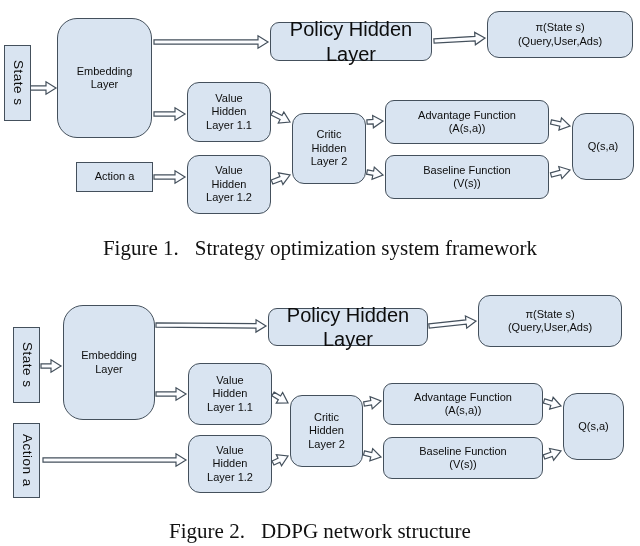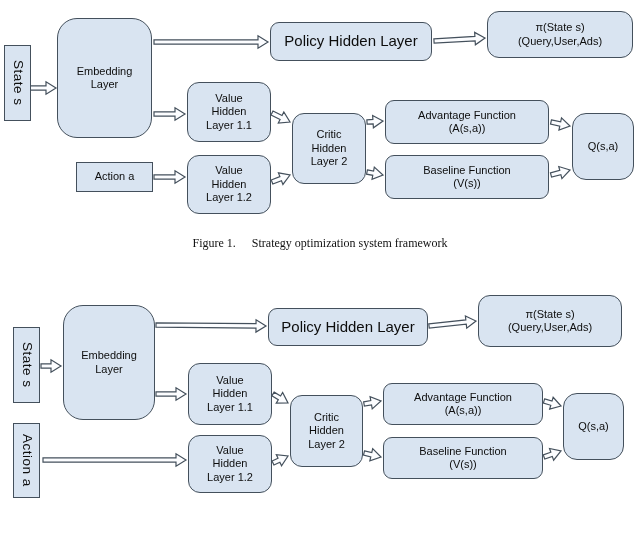--- a/index.html
+++ b/index.html
@@ -22,33 +22,33 @@
     text-align:center;
     white-space:pre-line;
     font-size:11px;line-height:1.22;
     box-sizing:border-box;
   }
   .vert{
     writing-mode:vertical-rl;
     font-size:13.5px;
     letter-spacing:0.5px;
   }
-  .policy{font-size:15px;}
+  .policy{font-size:20px;}
   .arrows{position:absolute;left:0;top:0;}
   .arrows polygon{
     fill:#fcfdff;
     stroke:var(--node-border,#44505c);
     stroke-width:1.2;
     stroke-linejoin:miter;
   }
   .caption{
     position:absolute;left:0;width:640px;
     text-align:center;
     font-family:"Liberation Serif", serif;
-    font-size:12px;
+    font-size:21px;
     color:#111;
   }
   .captext{margin-left:16px;}
 </style>
 </head>
 <body>
 
 <div class="fig" id="fig1">
   <svg class="arrows" width="640" height="273">
       <polygon points="0,-2.2 17,-2.2 17,-6.2 27,0 17,6.2 17,2.2 0,2.2" transform="translate(29,88) rotate(0)"></polygon>
@@ -141,13 +141,16 @@
 Layer 2</div>
 
   <div class="node" style="left:383px;top:110px;width:160px;height:42px;border-radius:9px;">Advantage Function
 (A(s,a))</div>
 
   <div class="node" style="left:383px;top:164px;width:160px;height:42px;border-radius:9px;">Baseline Function
 (V(s))</div>
 
   <div class="node" style="left:563px;top:120px;width:61px;height:67px;border-radius:14px;">Q(s,a)</div>
 
+  <div class="caption" style="top:246px;">
+    <span>Figure 2.</span><span class="captext">DDPG network structure</span>
+  </div>
 </div>
 
 </body></html>

